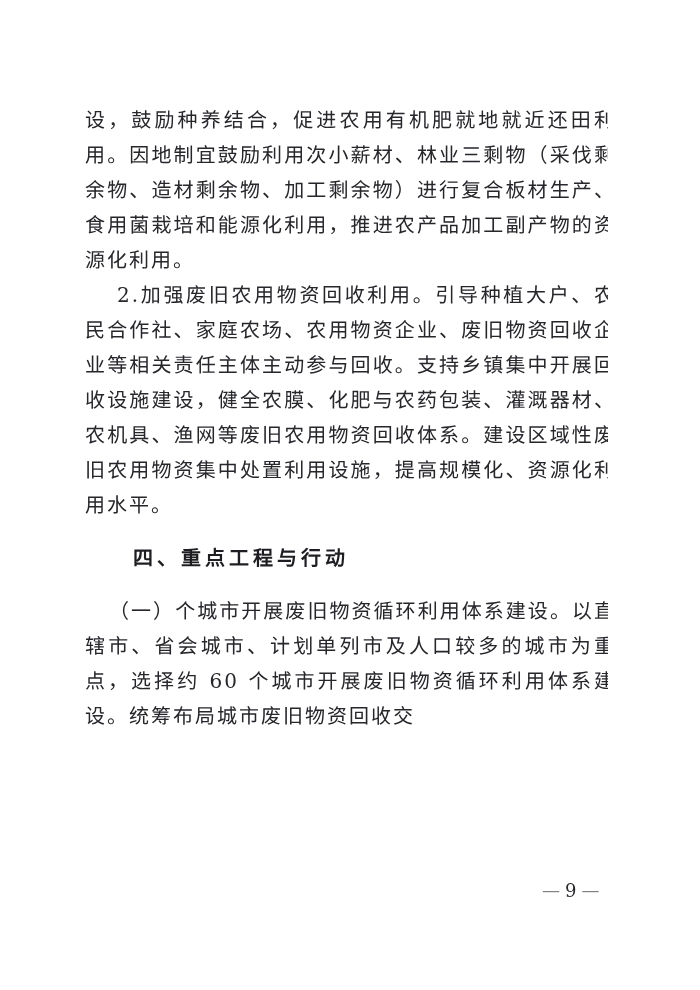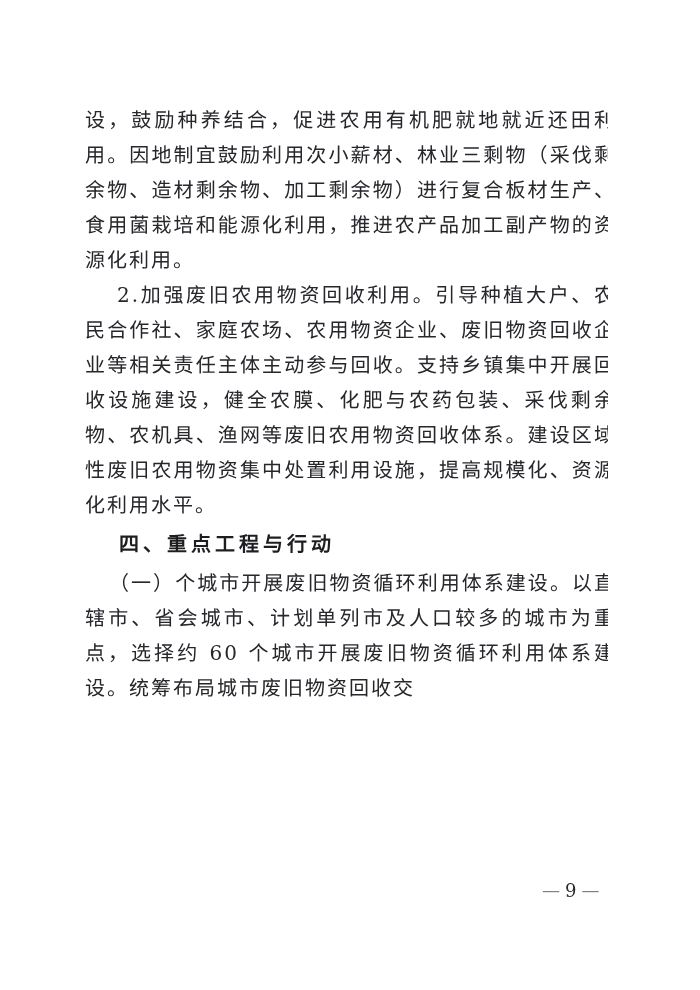--- a/index.html
+++ b/index.html
@@ -30,21 +30,21 @@
     text-align: justify;
     text-justify: inter-character;
     word-break: break-all;
   }
   p.para.indent-num   { text-indent: 32px; }
   p.para.indent-paren { text-indent: 24px; }
   .lead {
     font-weight: 400;
   }
   h2.section-heading {
-    margin: 4px;
+    margin: 18px;
     font-family: "DejaVu Sans", "Liberation Sans", sans-serif;
     font-size: 20px;
     line-height: 35px;
     letter-spacing: 4px;
     font-weight: 700;
     color: #1d1d22;
     text-indent: 30px;
     text-align: left;
   }
   .page-number {
@@ -65,21 +65,21 @@
 </style>
 </head>
 <body>
 
 <div class="page">
 
   <div class="text-block">
 
     <p class="para"><span>设，鼓励种养结合，促进农用有机肥就地就近还田利用。因地制宜鼓励利用次小薪材、林业三剩物（采伐剩余物、造材剩余物、加工剩余物）进行复合板材生产、食用菌栽培和能源化利用，推进农产品加工副产物的资源化利用。</span></p>
 
-    <p class="para indent-num"><span class="lead">2.加强废旧农用物资回收利用。</span><span>引导种植大户、农民合作社、家庭农场、农用物资企业、废旧物资回收企业等相关责任主体主动参与回收。支持乡镇集中开展回收设施建设，健全农膜、化肥与农药包装、采伐剩余物、农机具、渔网等废旧农用物资回收体系。建设区域性废旧农用物资集中处置利用设施，提高规模化、资源化利用水平。</span></p>
+    <p class="para indent-num"><span class="lead">2.加强废旧农用物资回收利用。</span><span>引导种植大户、农民合作社、家庭农场、农用物资企业、废旧物资回收企业等相关责任主体主动参与回收。支持乡镇集中开展回收设施建设，健全农膜、化肥与农药包装、灌溉器材、农机具、渔网等废旧农用物资回收体系。建设区域性废旧农用物资集中处置利用设施，提高规模化、资源化利用水平。</span></p>
 
 
     <h2 class="section-heading">四、重点工程与行动</h2>
 
     <p class="para indent-paren"><span class="lead">（一）个城市开展废旧物资循环利用体系建设。</span><span>以直辖市、省会城市、计划单列市及人口较多的城市为重点，选择约 60 个城市开展废旧物资循环利用体系建设。统筹布局城市废旧物资回收交</span></p>
 
   </div>
 
   <div class="page-number"><span class="dash">—</span><span>9</span><span class="dash">—</span></div>
 

